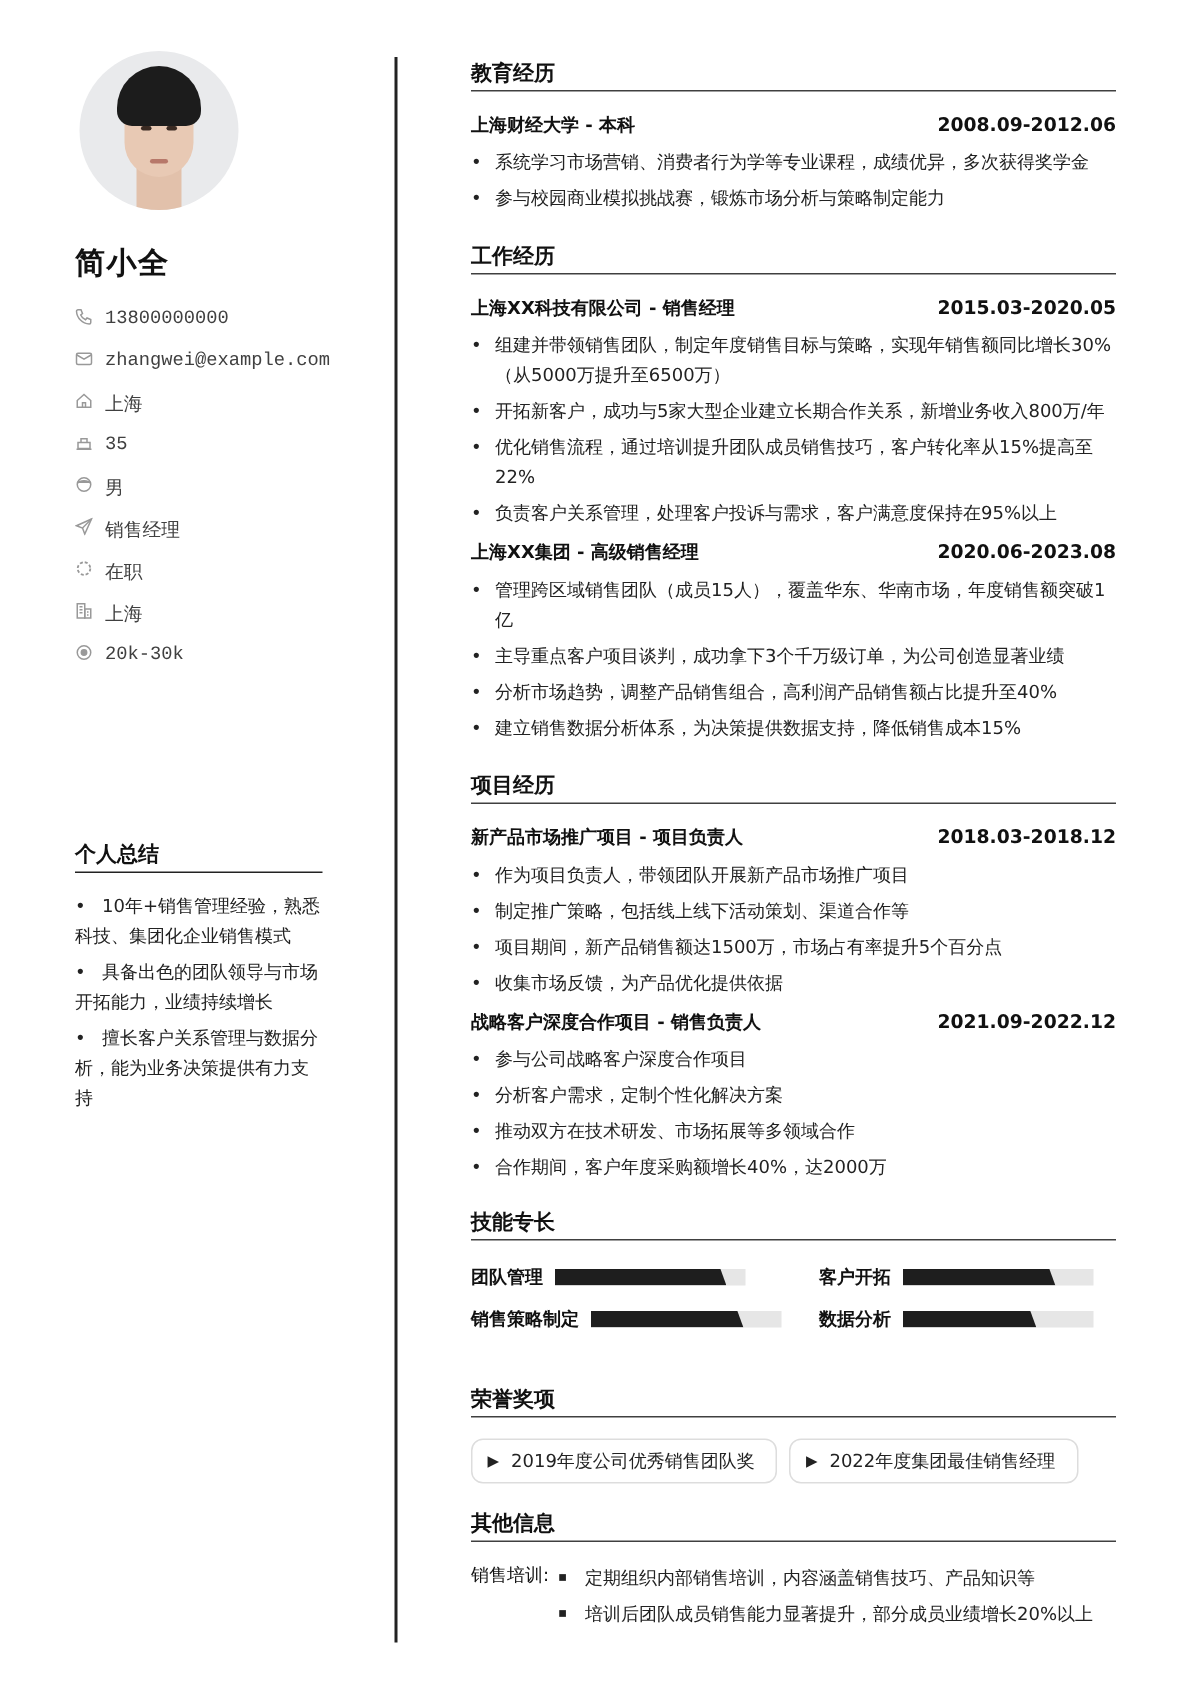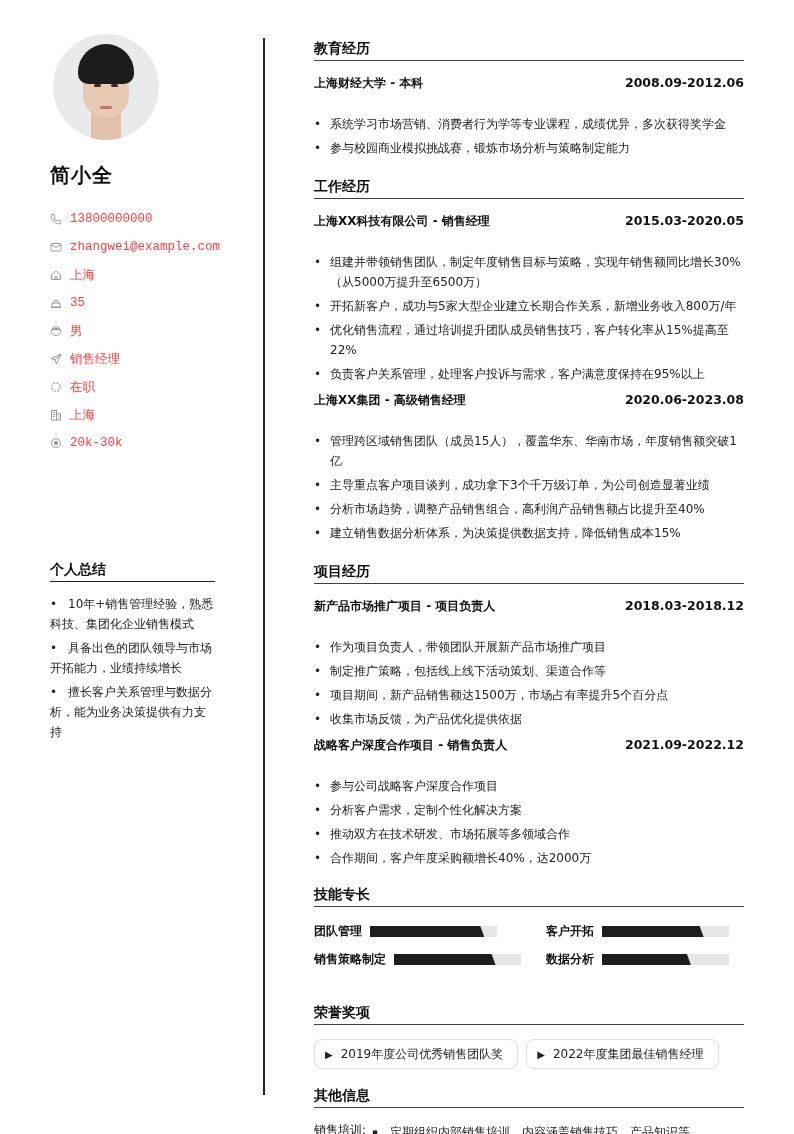--- a/index.html
+++ b/index.html
@@ -9,38 +9,38 @@
   .left { position: absolute; left: 50px; top: 34px; width: 165px; font-family: Liberation Mono, monospace; }
   .avatar { width: 106px; height: 106px; border-radius: 50%; background: #e9eaec; margin-left: 3px; position: relative; overflow: hidden; }
   .avatar .hair { position: absolute; left: 25px; top: 10px; width: 56px; height: 40px; background: #1c1c1c; border-radius: 28px 28px 10px 10px; }
   .avatar .face { position: absolute; left: 30px; top: 24px; width: 46px; height: 60px; background: #e8c9b4; border-radius: 22px 22px 24px 24px; }
   .avatar .neck { position: absolute; left: 38px; top: 78px; width: 30px; height: 30px; background: #e2c1ab; }
   .avatar .eye { position: absolute; top: 50px; width: 7px; height: 3px; background: #3a2a22; border-radius: 2px; }
   .avatar .mouth { position: absolute; left: 47px; top: 72px; width: 12px; height: 3px; background: #b7786a; border-radius: 2px; }
 
   .name { font-size: 20px; font-weight: bold; margin-top: 22px; color: #111; letter-spacing: 1px; }
   .info { margin-top: 16px; }
-  .info-row { display: flex; align-items: center; height: 28px; font-size: 12.5px; color: #ef4444; }
+  .info-row { display: flex; align-items: flex-start; height: 28px; font-size: 12.5px; color: #404040; }
   .info-row .ic { width: 12px; height: 12px; margin-right: 8px; color: #999; display: inline-flex; align-items: center; justify-content: center; }
   .info-row .ic svg { width: 12px; height: 12px; }
 
   .summary { position: absolute; left: 50px; top: 561px; width: 165px; }
   .sec-title-left { font-size: 14px; font-weight: bold; padding-bottom: 2px; border-bottom: 1px solid #222; color: #111; }
   .summary ul { list-style: none; margin-top: 12px; }
   .summary li { font-size: 12px; line-height: 20px; margin-bottom: 4px; color: #222; }
   .summary li .b { display: inline-block; width: 18px; }
 
   .divider { position: absolute; left: 263px; top: 38px; width: 2px; height: 1057px; background: #222; }
 
   .right { position: absolute; left: 314px; top: 40px; width: 430px; }
   .sec { margin-bottom: 0; }
   .sec-title { font-size: 14px; font-weight: bold; color: #111; padding-bottom: 2px; border-bottom: 1px solid #404040; }
   .entry-head { display: flex; justify-content: space-between; font-size: 12px; font-weight: bold; color: #111; margin-top: 14px; }
   .entry-head .date { font-size: 12.5px; }
-  .bullets { list-style: none; margin-top: 22px; }
+  .bullets { list-style: none; margin-top: 6px; }
   .bullets li { font-size: 12px; line-height: 20px; color: #222; margin-bottom: 4px; position: relative; padding-left: 16px; }
   .bullets li::before { content: "•"; position: absolute; left: 0; top: 0; }
 
   .skills { display: grid; grid-template-columns: 221px 209px; row-gap: 13px; margin-top: 16px; gap: 11px; }
   .skill { display: flex; align-items: center; font-size: 12px; font-weight: bold; color: #111; }
   .skill .lbl { margin-right: 8px; white-space: nowrap; }
   .track { width: 127px; height: 11px; background: #e6e6e6; position: relative; }
   .fill { height: 100%; background: #1e1e1e; clip-path: polygon(0 0, calc(100% - 4px) 0, 100% 100%, 0 100%); }
 
   .awards { display: flex; gap: 8px; margin-top: 14px; }

